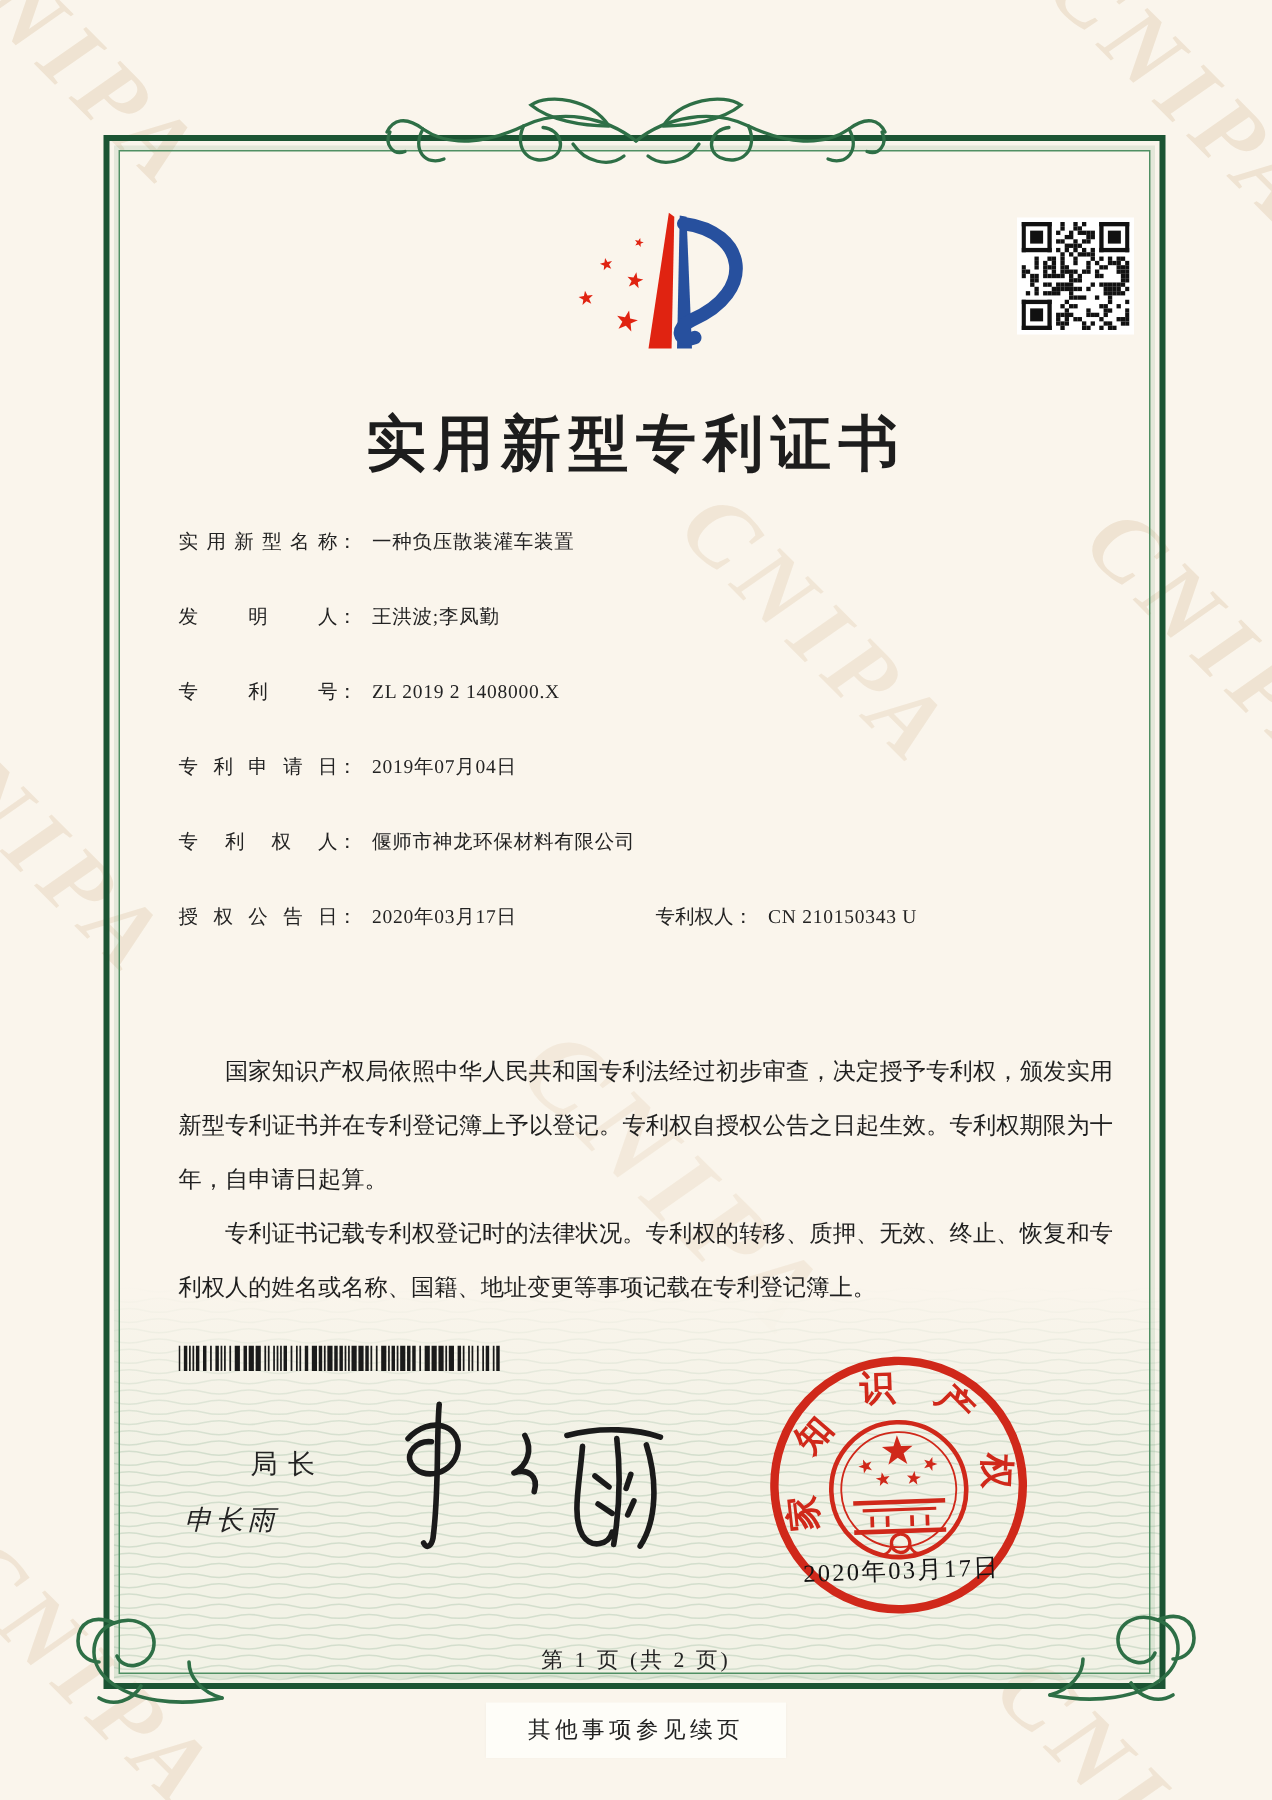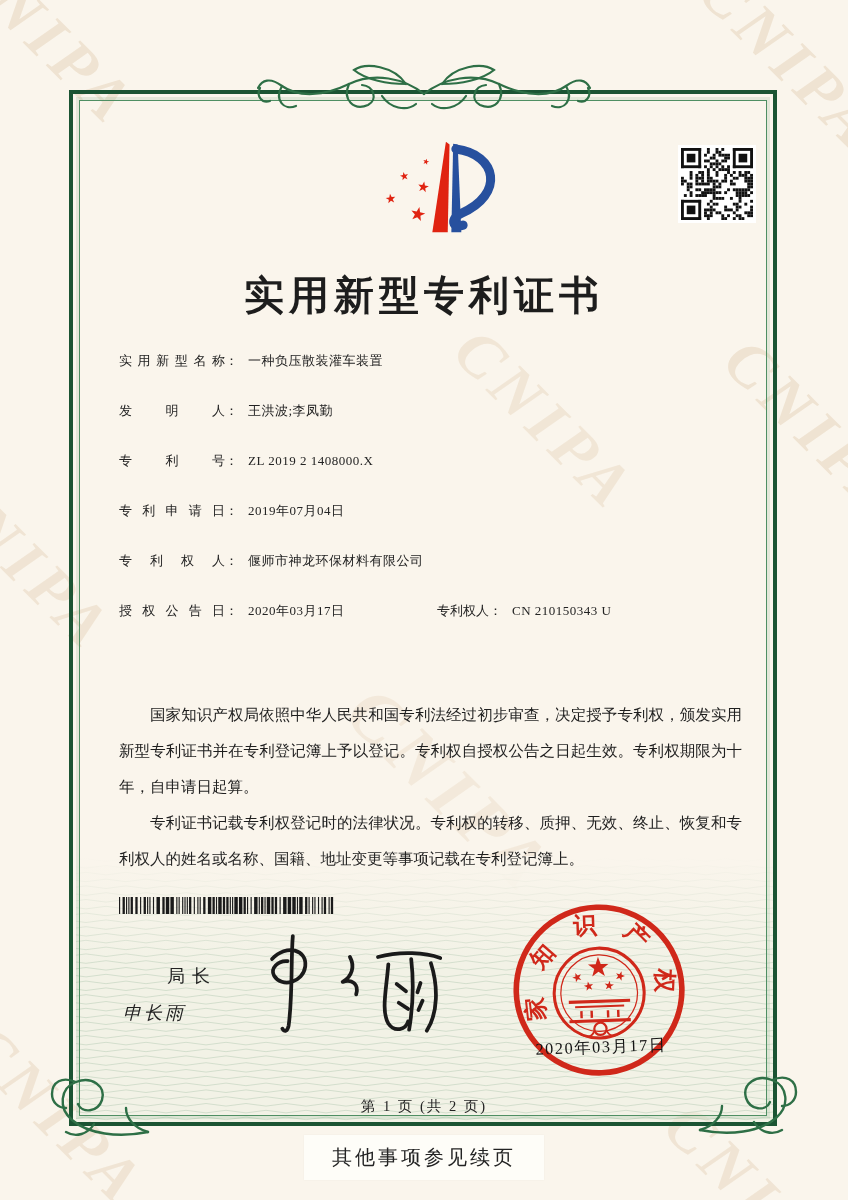--- a/index.html
+++ b/index.html
@@ -43,21 +43,21 @@
   .barcode{position:absolute;left:119px;top:897px;z-index:5;}
 
   .director-title{position:absolute;left:123px;top:964px;font-size:18px;letter-spacing:7px;z-index:5;margin-left:44px;}
   .director-name{position:absolute;left:123px;top:1001px;font-size:18px;letter-spacing:3px;z-index:5;font-style:italic;}
   .signature{position:absolute;left:252px;top:930px;z-index:5;}
 
   .seal{position:absolute;left:507px;top:896px;z-index:6;transform:rotate(-2deg);}
 
   .page-info{position:absolute;left:0;right:0;top:1097px;text-align:center;font-size:14.5px;letter-spacing:2px;z-index:5;}
   .footer-note{position:absolute;left:50%;top:1135px;transform:translateX(-50%);background:#fefdf8;
-               padding:9px 28px;font-size:20px;letter-spacing:3px;z-index:5;box-shadow:0 0 2px rgba(0,0,0,.04);}
+               padding:9px 28px;font-size:15px;letter-spacing:3px;z-index:5;box-shadow:0 0 2px rgba(0,0,0,.04);}
   .hidden-defs{position:absolute;width:0;height:0;overflow:hidden;}
 </style>
 </head>
 <body>
 
 <div class="page">
 
   <svg class="hidden-defs" aria-hidden="true">
     <defs>
       <path id="star5" d="M0,-10 L2.35,-3.24 L9.51,-3.09 L3.80,1.24 L5.88,8.09 L0,4 L-5.88,8.09 L-3.80,1.24 L-9.51,-3.09 L-2.35,-3.24 Z"></path>

